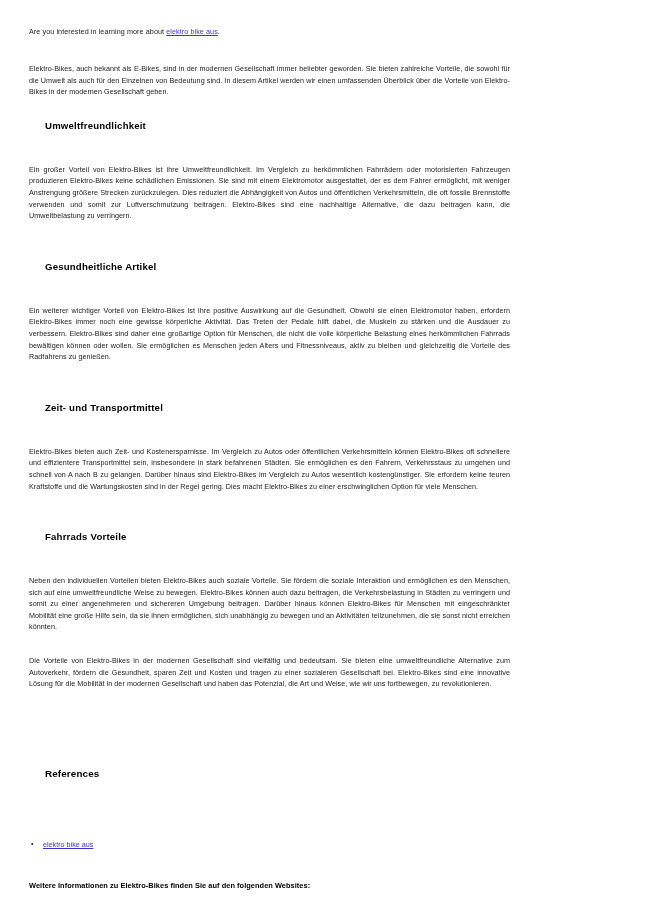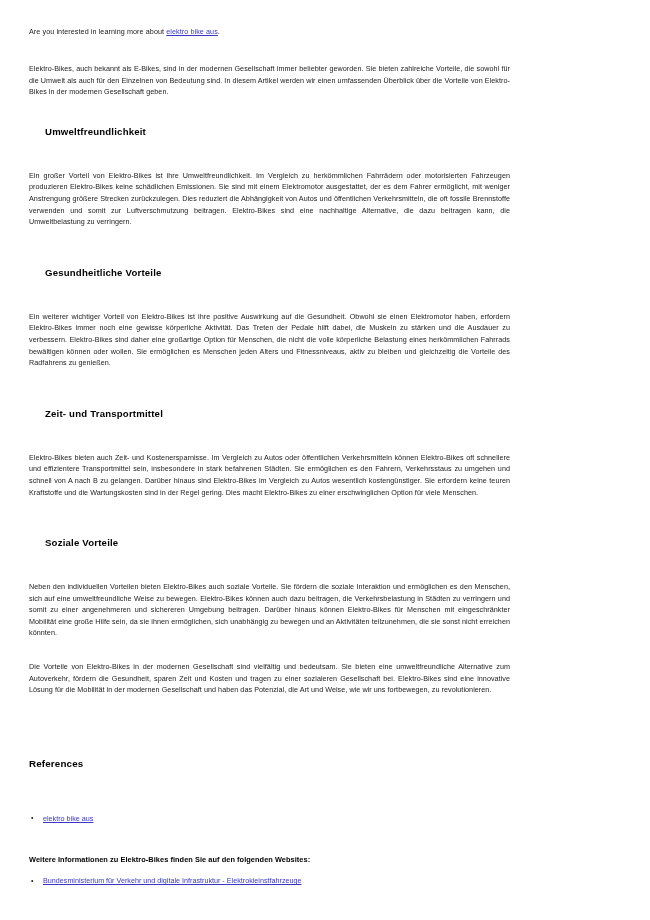--- a/index.html
+++ b/index.html
@@ -40,28 +40,28 @@
     text-align: justify;
     letter-spacing: 0.05px;
   }
   h2.section-heading {
     font-size: 9.6px;
     font-weight: bold;
     color: #000000;
     margin: 16px;
     letter-spacing: 0.2px;
   }
-  .block-intro { margin-bottom: 28px; }
+  .block-intro { margin-bottom: 22px; }
   .sec-space { height: 17px; }
   .sec-space-after { height: 23px; }
   h2.refs-heading {
     font-size: 9.8px;
     font-weight: bold;
     color: #000000;
-    margin: 0;
+    margin: 16px;
     letter-spacing: 0.15px;
   }
   ul.link-list {
     list-style: none;
     margin: 0;
     padding: 0;
   }
   ul.link-list li {
     font-size: 7.2px;
     line-height: 14.5px;
@@ -93,31 +93,31 @@
 
   <div class="block-intro">
     <p class="body-text">Elektro-Bikes, auch bekannt als E-Bikes, sind in der modernen Gesellschaft immer beliebter geworden. Sie bieten zahlreiche Vorteile, die sowohl für die Umwelt als auch für den Einzelnen von Bedeutung sind. In diesem Artikel werden wir einen umfassenden Überblick über die Vorteile von Elektro-Bikes in der modernen Gesellschaft geben.</p>
   </div>
 
   <h2 class="section-heading">Umweltfreundlichkeit</h2>
   <div class="sec-space"></div>
   <p class="body-text">Ein großer Vorteil von Elektro-Bikes ist ihre Umweltfreundlichkeit. Im Vergleich zu herkömmlichen Fahrrädern oder motorisierten Fahrzeugen produzieren Elektro-Bikes keine schädlichen Emissionen. Sie sind mit einem Elektromotor ausgestattet, der es dem Fahrer ermöglicht, mit weniger Anstrengung größere Strecken zurückzulegen. Dies reduziert die Abhängigkeit von Autos und öffentlichen Verkehrsmitteln, die oft fossile Brennstoffe verwenden und somit zur Luftverschmutzung beitragen. Elektro-Bikes sind eine nachhaltige Alternative, die dazu beitragen kann, die Umweltbelastung zu verringern.</p>
   <div class="sec-space-after"></div>
 
-  <h2 class="section-heading">Gesundheitliche Vorteile</h2>
+  <h2 class="section-heading">Gesundheitliche Artikel</h2>
   <div class="sec-space"></div>
   <p class="body-text">Ein weiterer wichtiger Vorteil von Elektro-Bikes ist ihre positive Auswirkung auf die Gesundheit. Obwohl sie einen Elektromotor haben, erfordern Elektro-Bikes immer noch eine gewisse körperliche Aktivität. Das Treten der Pedale hilft dabei, die Muskeln zu stärken und die Ausdauer zu verbessern. Elektro-Bikes sind daher eine großartige Option für Menschen, die nicht die volle körperliche Belastung eines herkömmlichen Fahrrads bewältigen können oder wollen. Sie ermöglichen es Menschen jeden Alters und Fitnessniveaus, aktiv zu bleiben und gleichzeitig die Vorteile des Radfahrens zu genießen.</p>
   <div class="sec-space-after"></div>
 
   <h2 class="section-heading">Zeit- und Transportmittel</h2>
   <div class="sec-space"></div>
   <p class="body-text">Elektro-Bikes bieten auch Zeit- und Kostenersparnisse. Im Vergleich zu Autos oder öffentlichen Verkehrsmitteln können Elektro-Bikes oft schnellere und effizientere Transportmittel sein, insbesondere in stark befahrenen Städten. Sie ermöglichen es den Fahrern, Verkehrsstaus zu umgehen und schnell von A nach B zu gelangen. Darüber hinaus sind Elektro-Bikes im Vergleich zu Autos wesentlich kostengünstiger. Sie erfordern keine teuren Kraftstoffe und die Wartungskosten sind in der Regel gering. Dies macht Elektro-Bikes zu einer erschwinglichen Option für viele Menschen.</p>
   <div class="sec-space-after"></div>
 
-  <h2 class="section-heading">Soziale Vorteile</h2>
+  <h2 class="section-heading">Fahrrads Vorteile</h2>
   <div class="sec-space"></div>
   <p class="body-text">Neben den individuellen Vorteilen bieten Elektro-Bikes auch soziale Vorteile. Sie fördern die soziale Interaktion und ermöglichen es den Menschen, sich auf eine umweltfreundliche Weise zu bewegen. Elektro-Bikes können auch dazu beitragen, die Verkehrsbelastung in Städten zu verringern und somit zu einer angenehmeren und sichereren Umgebung beitragen. Darüber hinaus können Elektro-Bikes für Menschen mit eingeschränkter Mobilität eine große Hilfe sein, da sie ihnen ermöglichen, sich unabhängig zu bewegen und an Aktivitäten teilzunehmen, die sie sonst nicht erreichen könnten.</p>
 
   <div style="height:22px"></div>
 
   <p class="body-text">Die Vorteile von Elektro-Bikes in der modernen Gesellschaft sind vielfältig und bedeutsam. Sie bieten eine umweltfreundliche Alternative zum Autoverkehr, fördern die Gesundheit, sparen Zeit und Kosten und tragen zu einer sozialeren Gesellschaft bei. Elektro-Bikes sind eine innovative Lösung für die Mobilität in der modernen Gesellschaft und haben das Potenzial, die Art und Weise, wie wir uns fortbewegen, zu revolutionieren.</p>
 
   <div style="height:62px"></div>
 
   <h2 class="refs-heading">References</h2>
@@ -126,16 +126,15 @@
 
   <ul class="link-list">
     <li><a class="link" href="#">elektro bike aus</a></li>
   </ul>
 
   <div style="height:29px"></div>
 
   <p class="websites-heading">Weitere Informationen zu Elektro-Bikes finden Sie auf den folgenden Websites:</p>
 
   <ul class="link-list">
-    <li><a class="link" href="#">Bundesministerium für Verkehr und digitale Infrastruktur - Elektrokleinstfahrzeuge</a></li>
   </ul>
 
 </div>
 
 </body></html>

